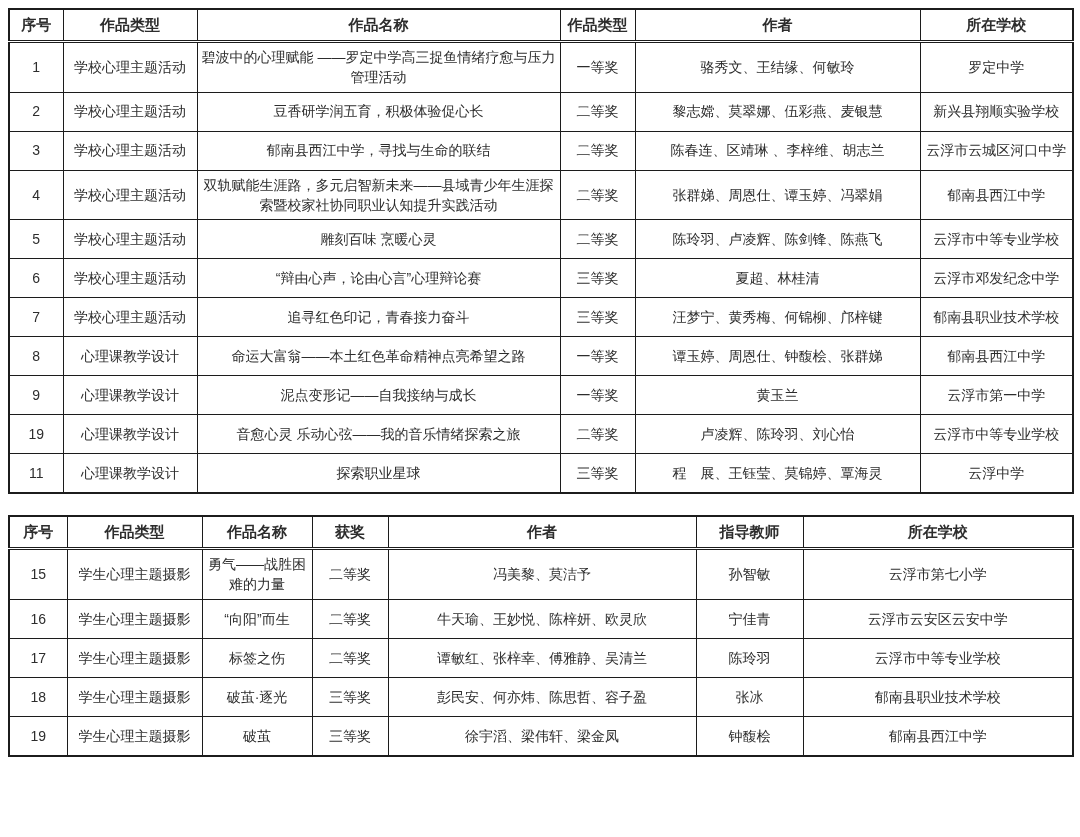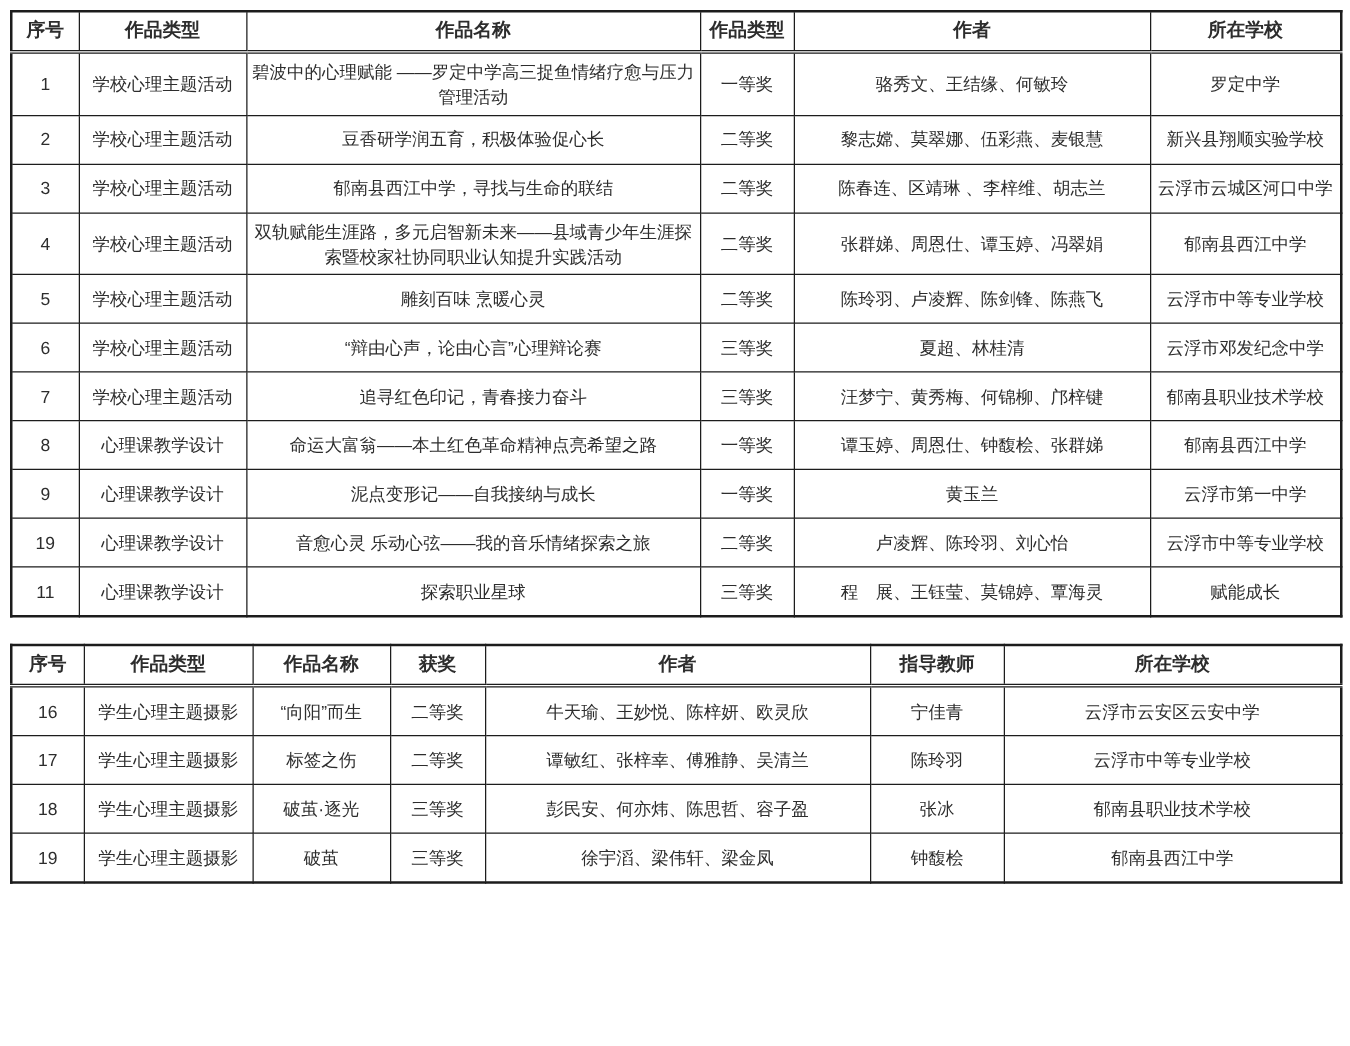--- a/index.html
+++ b/index.html
@@ -148,21 +148,21 @@
           <td>二等奖</td>
           <td>卢凌辉、陈玲羽、刘心怡</td>
           <td>云浮市中等专业学校</td>
         </tr>
         <tr>
           <td>11</td>
           <td>心理课教学设计</td>
           <td>探索职业星球</td>
           <td>三等奖</td>
           <td>程　展、王钰莹、莫锦婷、覃海灵</td>
-          <td>赋能成长</td>
+          <td>云浮中学</td>
         </tr>
       </tbody>
   </table>
 
   <div class="table-gap"></div>
 
   <table id="table2">
     <colgroup>
       <col style="width:58px">
       <col style="width:135px">
@@ -178,20 +178,29 @@
           <th>作品类型</th>
           <th>作品名称</th>
           <th>获奖</th>
           <th>作者</th>
           <th>指导教师</th>
           <th>所在学校</th>
         </tr>
     </thead>
     <tbody>
         <tr>
+          <td>15</td>
+          <td>学生心理主题摄影</td>
+          <td>勇气——战胜困难的力量</td>
+          <td>二等奖</td>
+          <td>冯美黎、莫洁予</td>
+          <td>孙智敏</td>
+          <td>云浮市第七小学</td>
+        </tr>
+        <tr>
           <td>16</td>
           <td>学生心理主题摄影</td>
           <td>“向阳”而生</td>
           <td>二等奖</td>
           <td>牛天瑜、王妙悦、陈梓妍、欧灵欣</td>
           <td>宁佳青</td>
           <td>云浮市云安区云安中学</td>
         </tr>
         <tr>
           <td>17</td>

